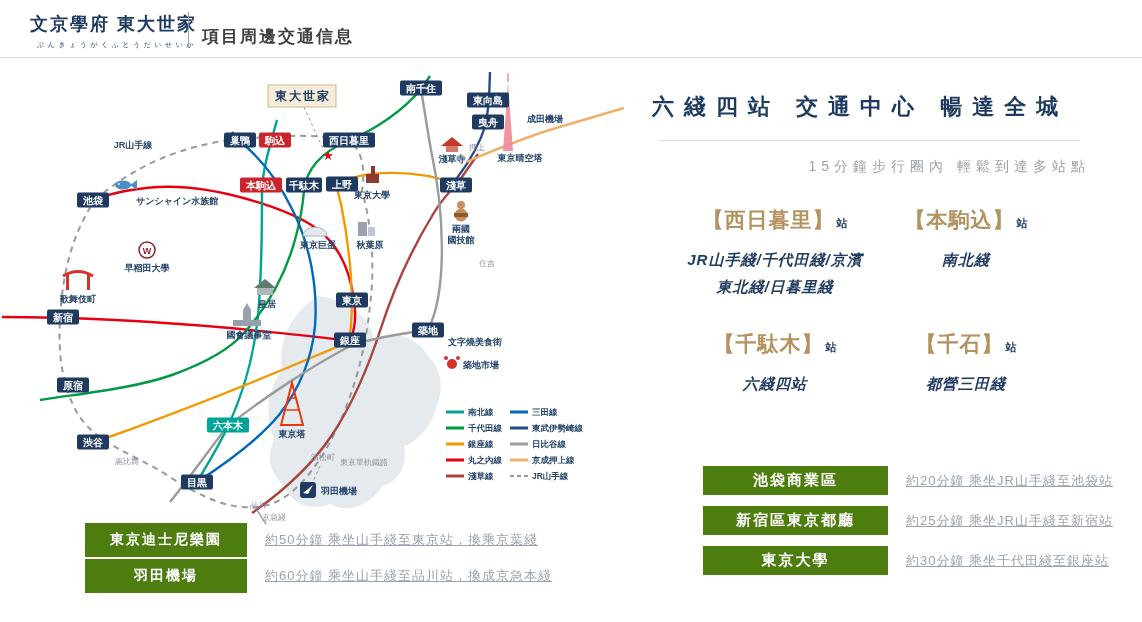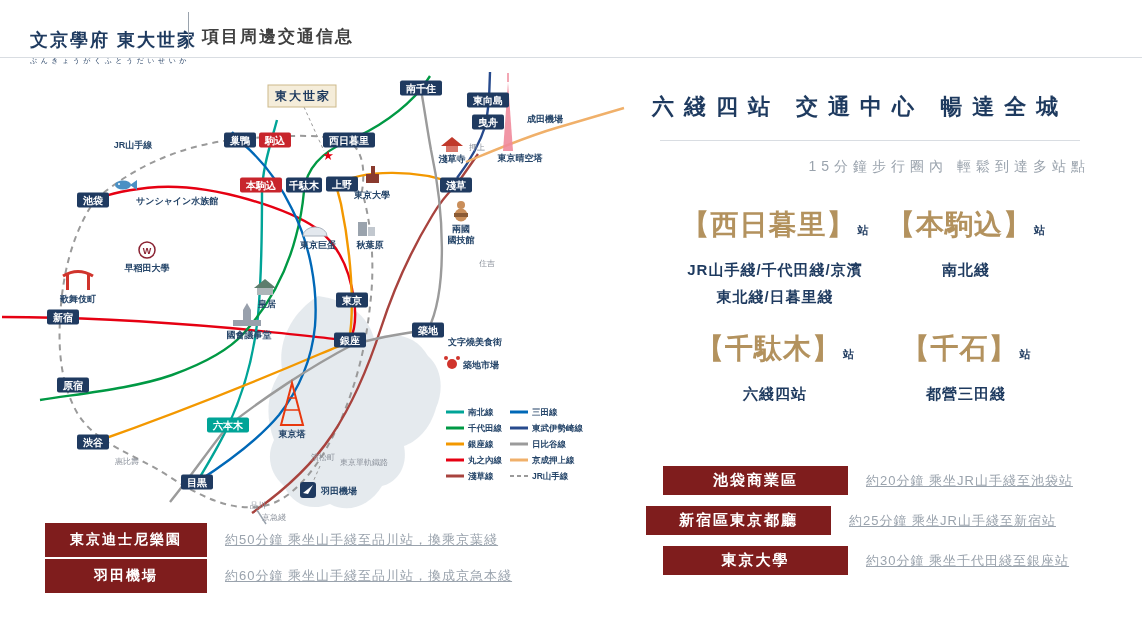--- a/index.html
+++ b/index.html
@@ -1,21 +1,21 @@
 <!DOCTYPE html>
 <html><head>
 <meta charset="utf-8">
 <style>
   * { margin:0; padding:0; box-sizing:border-box; }
   html,body { background:#ffffff; }
   body { font-family:"Liberation Sans","DejaVu Sans",sans-serif; }
   .page { position:relative; width:1142px; height:622px; background:#fff; overflow:hidden; }
 
   
-  .brand { position:absolute; left:30px; top:28px; text-align:left; }
+  .brand { position:absolute; left:30px; top:12px; text-align:right; }
   .brand-name { color:#1e3a5f; font-size:18px; font-weight:bold; letter-spacing:2px; white-space:nowrap; }
   .brand-sub { color:#1e3a5f; font-size:7px; letter-spacing:3.5px; margin-top:4px; white-space:nowrap; }
   .v-divider { position:absolute; left:188px; top:12px; width:1px; height:36px; background:#9aa3ad; }
   .page-title { position:absolute; left:202px; top:25px; color:#404040; font-size:17px; font-weight:bold; letter-spacing:2px; }
   .header-rule { position:absolute; left:0; right:0; top:57px; height:1px; background:#d9dde2; }
 
   
   .map { position:absolute; left:0; top:58px; width:650px; height:470px; }
   .map text { font-family:"Liberation Sans","DejaVu Sans",sans-serif; }
   .st-label { fill:#ffffff; font-size:10px; font-weight:bold; text-anchor:middle; }
@@ -24,27 +24,27 @@
   .lm-start { text-anchor:start; }
   .lg { fill:#254569; font-size:8.5px; font-weight:bold; }
   .proj-t { fill:#1e3a5f; font-size:12px; font-weight:bold; letter-spacing:2px; text-anchor:middle; }
 
   
   .panel-title { position:absolute; left:652px; top:92px; width:438px; text-align:left; color:#1e3a5f; font-size:22px; font-weight:bold; letter-spacing:10px; white-space:nowrap; }
   .panel-divider { position:absolute; left:660px; top:140px; width:420px; height:1px; background:#d9dde2; }
   .panel-subtitle { position:absolute; left:652px; top:158px; width:438px; text-align:right; color:#9aa3ad; font-size:14px; letter-spacing:5px; white-space:nowrap; }
 
   .st-card { position:absolute; text-align:center; }
-  .st-name { color:#b3925e; font-size:28px; font-weight:bold; letter-spacing:1px; }
+  .st-name { color:#b3925e; font-size:21px; font-weight:bold; letter-spacing:1px; }
   .st-suffix { color:#1e3a5f; font-size:11px; font-weight:bold; margin-left:2px; }
-  .st-lines { margin-top:12px; color:#1e3a5f; font-size:15px; font-weight:bold; line-height:1.8; letter-spacing:1px; }
+  .st-lines { margin-top:12px; color:#1e3a5f; font-size:15px; font-weight:bold; line-height:1.8; letter-spacing:1px;font-style:italic; }
 
   .route-row { position:absolute; display:flex; align-items:center; gap:18px; }
-  .route-box { width:185px; height:29px; background:#7f1d1d; color:#fff; font-size:15px; font-weight:bold;
-               display:flex; align-items:center; justify-content:center; letter-spacing:2px; white-space:nowrap; }
+  .route-box { width:185px; height:29px; background:#4d7c0f; color:#fff; font-size:15px; font-weight:bold;
+               display:flex; align-items:center; justify-content:center; letter-spacing:2px; white-space:nowrap;margin-left:40px; }
   .route-box.sm { width:162px; height:34px; font-size:14px; }
   .route-desc { color:#9aa3ad; font-size:13px; letter-spacing:1px; white-space:nowrap;text-decoration:underline; }
 </style>
 </head>
 <body>
 
 <div class="page">
 
   <div class="brand">
     <div class="brand-name">文京學府 東大世家</div>
@@ -313,31 +313,31 @@
     <div class="st-head"><span class="st-name">【千石】</span><span class="st-suffix">站</span></div>
     <div class="st-lines">
       <div>都營三田綫</div>
     </div>
   </div>
 
   <div class="route-row" style="left:663px;top:466px">
     <div class="route-box">池袋商業區</div>
     <div class="route-desc">約20分鐘 乘坐JR山手綫至池袋站</div>
   </div>
-  <div class="route-row" style="left:646px;top:506px">
+  <div class="route-row" style="left:663px;top:506px">
     <div class="route-box">新宿區東京都廳</div>
     <div class="route-desc">約25分鐘 乘坐JR山手綫至新宿站</div>
   </div>
   <div class="route-row" style="left:663px;top:546px">
     <div class="route-box">東京大學</div>
     <div class="route-desc">約30分鐘 乘坐千代田綫至銀座站</div>
   </div>
 
   <div class="route-row" style="left:45px;top:523px">
     <div class="route-box sm">東京迪士尼樂園</div>
-    <div class="route-desc">約50分鐘 乘坐山手綫至品川站，換乘京葉綫</div>
+    <div class="route-desc">約50分鐘 乘坐山手綫至東京站，換乘京葉綫</div>
   </div>
   <div class="route-row" style="left:45px;top:559px">
     <div class="route-box sm">羽田機場</div>
     <div class="route-desc">約60分鐘 乘坐山手綫至品川站，換成京急本綫</div>
   </div>
 
 </div>
 
 </body></html>

